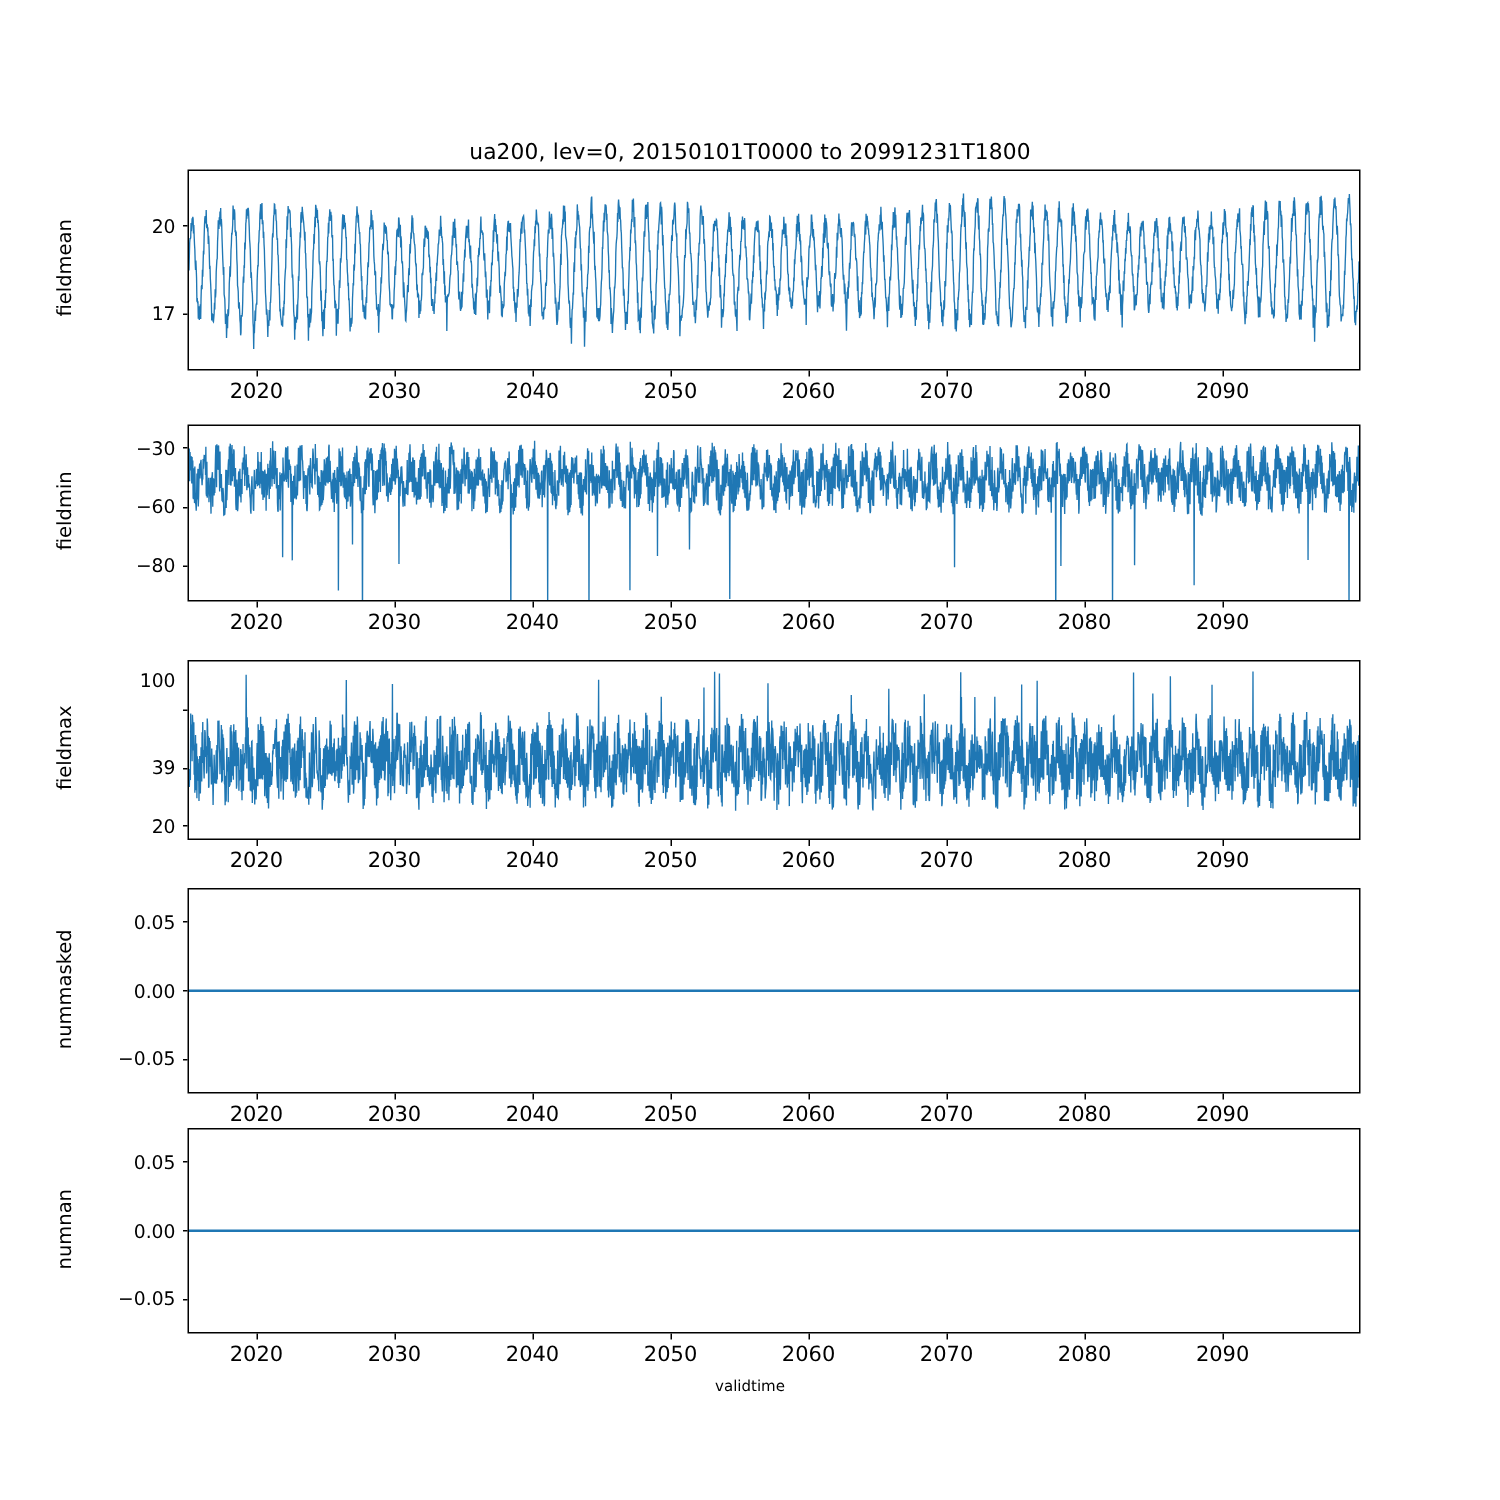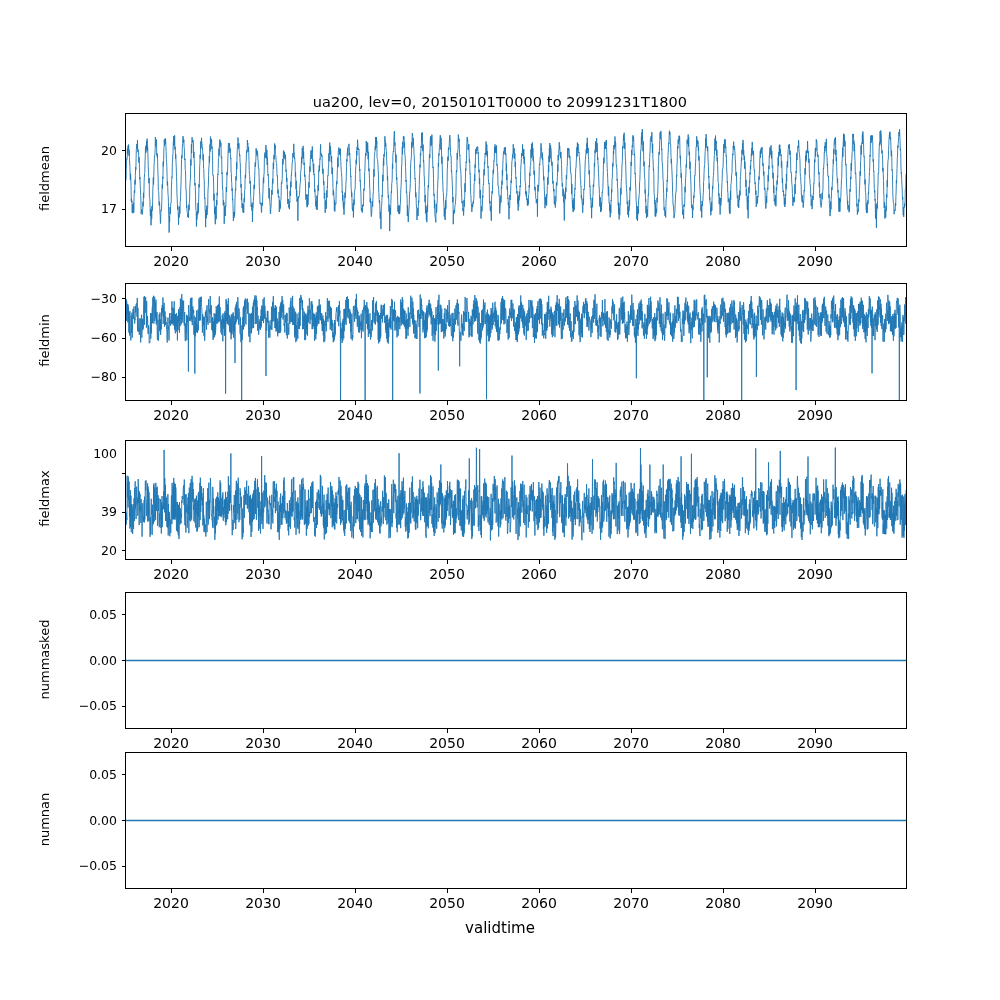--- a/index.html
+++ b/index.html
@@ -62,21 +62,21 @@
     text-align: center;
     white-space: nowrap;
     width: 60px;
   }
   .tickmark {
     position: absolute;
     background: #000000;
   }
   .xlabel {
     position: absolute;
-    font-size: 15px;
+    font-size: 10px;
     text-align: center;
     white-space: nowrap;
   }
 </style>
 </head>
 <body>
 
 <div id="figure">
   <div class="fig-title">ua200, lev=0, 20150101T0000 to 20991231T1800</div>
 <div class="panel" style="left: 125px; top: 113px; width: 782px; height: 134px;">

